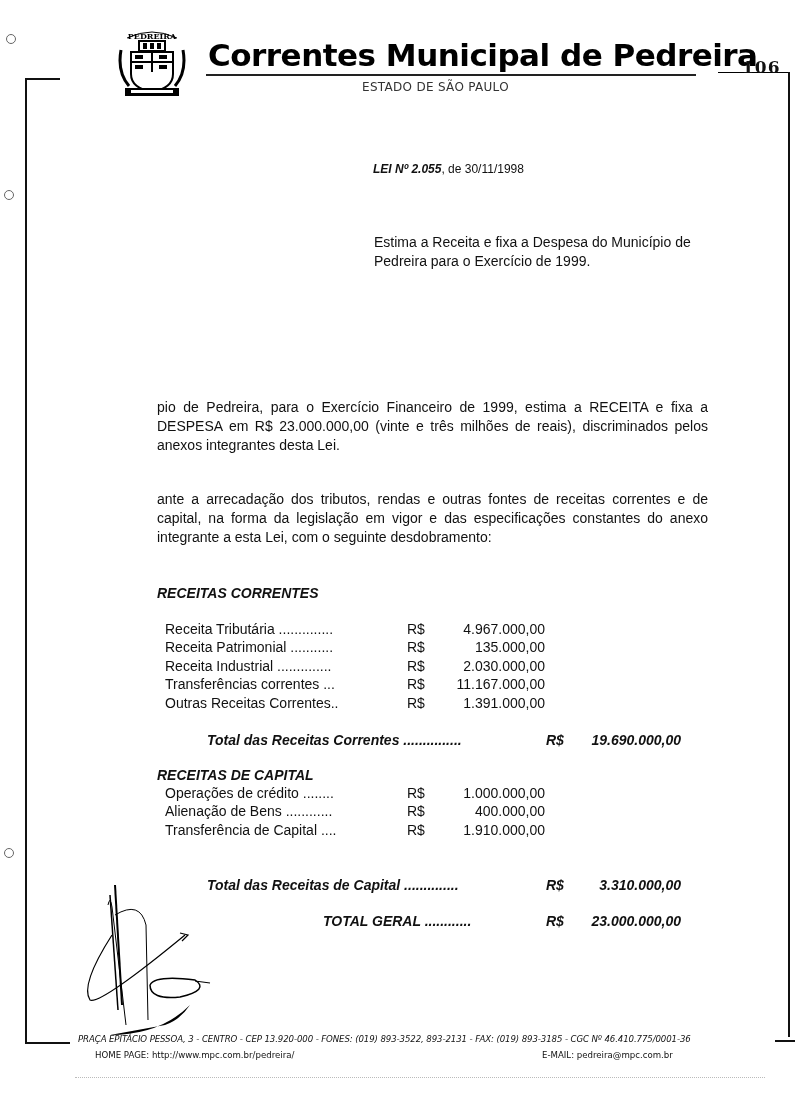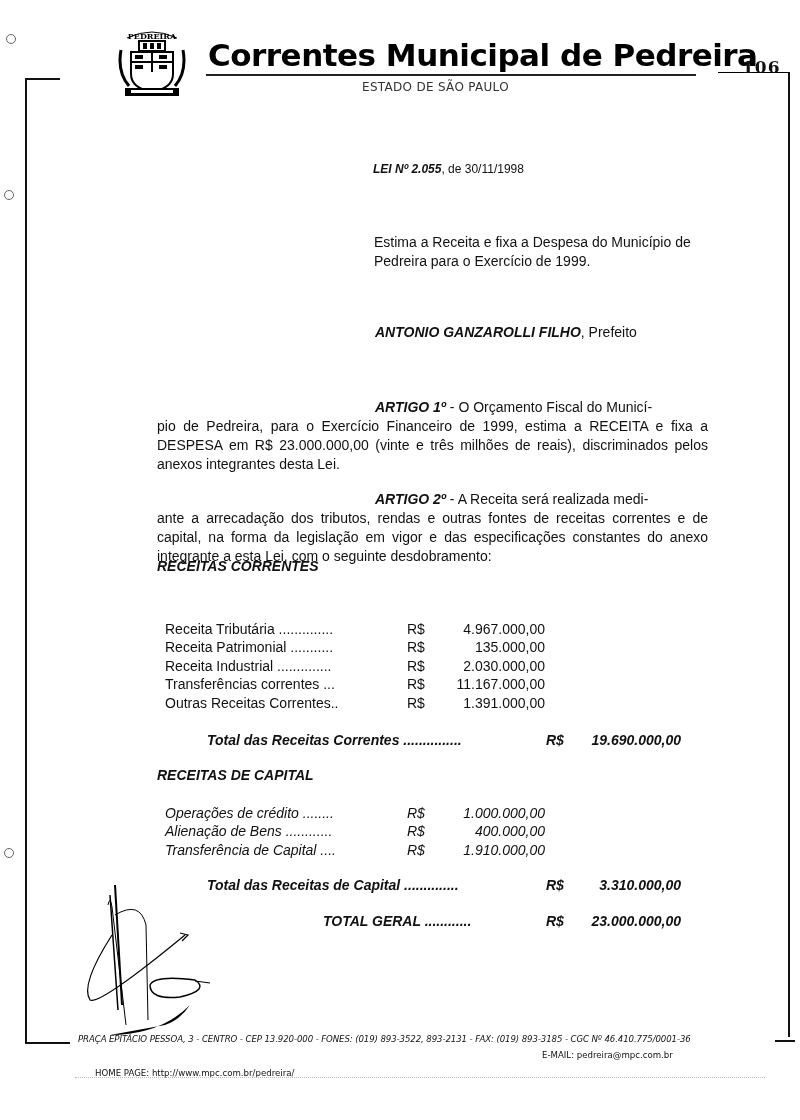--- a/index.html
+++ b/index.html
@@ -25,47 +25,47 @@
   .lei b { font-style: italic; }
   .ementa { left: 374px; top: 233px; width: 340px; font-size: 14px; line-height: 19px; }
   .para { left: 157px; width: 551px; font-size: 14px; line-height: 19px; text-align: justify; }
   .para .first { display: block; padding-left: 218px; text-align: justify; }
   .para b { font-style: italic; }
   .p1 { top: 323px; }
   .p2 { top: 398px; }
   .p3 { top: 490px; }
 
   .section-h { left: 157px; font-size: 14px; font-weight: bold; font-style: italic; }
-  .sh1 { top: 558px; }
+  .sh1 { top: 585px; }
   .sh2 { top: 767px; }
 
   .rows { left: 157px; font-size: 14px; line-height: 18.4px; margin-left: 8px; }
   .rows1 { top: 620px; }
-  .rows2 { top: 804px; font-style: italic; }
+  .rows2 { top: 784px; }
   .row { position: relative; height: 18.4px; width: 380px; }
   .row .lbl { position: absolute; left: 0; white-space: nowrap; }
   .row .cur { position: absolute; left: 242px; }
   .row .val { position: absolute; right: 0; text-align: right; }
 
   .total { font-size: 14px; font-weight: bold; font-style: italic; white-space: nowrap; }
   .t1-lbl { left: 207px; top: 732px; }
   .t1-cur { left: 546px; top: 732px; }
   .t1-val { left: 578px; top: 732px; width: 103px; text-align: right; }
   .t2-lbl { left: 207px; top: 877px; }
   .t2-cur { left: 546px; top: 877px; }
   .t2-val { left: 578px; top: 877px; width: 103px; text-align: right; }
   .t3-lbl { left: 323px; top: 913px; }
   .t3-cur { left: 546px; top: 913px; }
   .t3-val { left: 578px; top: 913px; width: 103px; text-align: right; }
 
   .signature { left: 70px; top: 885px; width: 160px; height: 160px; }
 
   
   .footer1 { left: 78px; top: 1034px; font-family: "DejaVu Sans", sans-serif; font-size: 8.6px; white-space: nowrap; letter-spacing: -0.1px; font-style: italic; }
-  .footer2 { left: 95px; top: 1050px; font-family: "DejaVu Sans", sans-serif; font-size: 8.6px; white-space: nowrap; margin-top: 18px; }
+  .footer2 { left: 95px; top: 1050px; font-family: "DejaVu Sans", sans-serif; font-size: 8.6px; white-space: nowrap; }
   .footer3 { left: 525px; top: 1050px; font-family: "DejaVu Sans", sans-serif; font-size: 8.6px; white-space: nowrap; padding-left: 17px; }
   .scan-noise { left: 75px; top: 1077px; width: 690px; height: 1px; border-top: 1px dotted #bbb; }
 </style>
 </head>
 <body>
 
 <div class="abs frame-top-left"></div>
 <div class="abs frame-left"></div>
 <div class="abs frame-right"></div>
 <div class="abs frame-bottom-left"></div>
@@ -100,28 +100,25 @@
 <div class="abs state">ESTADO DE SÃO PAULO</div>
 <div class="abs pageno-line"></div>
 <div class="abs pageno">106</div>
 
 <div class="abs lei">
   <b>LEI Nº 2.055</b><span>, de 30/11/1998</span>
 </div>
 <div class="abs ementa">Estima a Receita e fixa a Despesa do Município de Pedreira para o Exercício de 1999.</div>
 
 <div class="abs para p1">
-  <span class="first"><b>ANTONIO GANZAROLLI FILHO</b><span>, Prefeito</span></span>
 </div>
 <div class="abs para p2">
-  <span class="first"><b>ARTIGO 1º</b><span> - O Orçamento Fiscal do Municí-</span></span>
   <span>pio de Pedreira, para o Exercício Financeiro de 1999, estima a RECEITA e fixa a DESPESA em R$ 23.000.000,00 (vinte e três milhões de reais), discriminados pelos anexos integrantes desta Lei.</span>
 </div>
 <div class="abs para p3">
-  <span class="first"><b>ARTIGO 2º</b><span> - A Receita será realizada medi-</span></span>
   <span>ante a arrecadação dos tributos, rendas e outras fontes de receitas correntes e de capital, na forma da legislação em vigor e das especificações constantes do anexo integrante a esta Lei, com o seguinte desdobramento:</span>
 </div>
 
 <div class="abs section-h sh1">RECEITAS CORRENTES</div>
 <div class="abs rows rows1">
   <div class="row">
     <span class="lbl">Receita Tributária ..............</span>
     <span class="cur">R$</span>
     <span class="val">4.967.000,00</span>
   </div>

